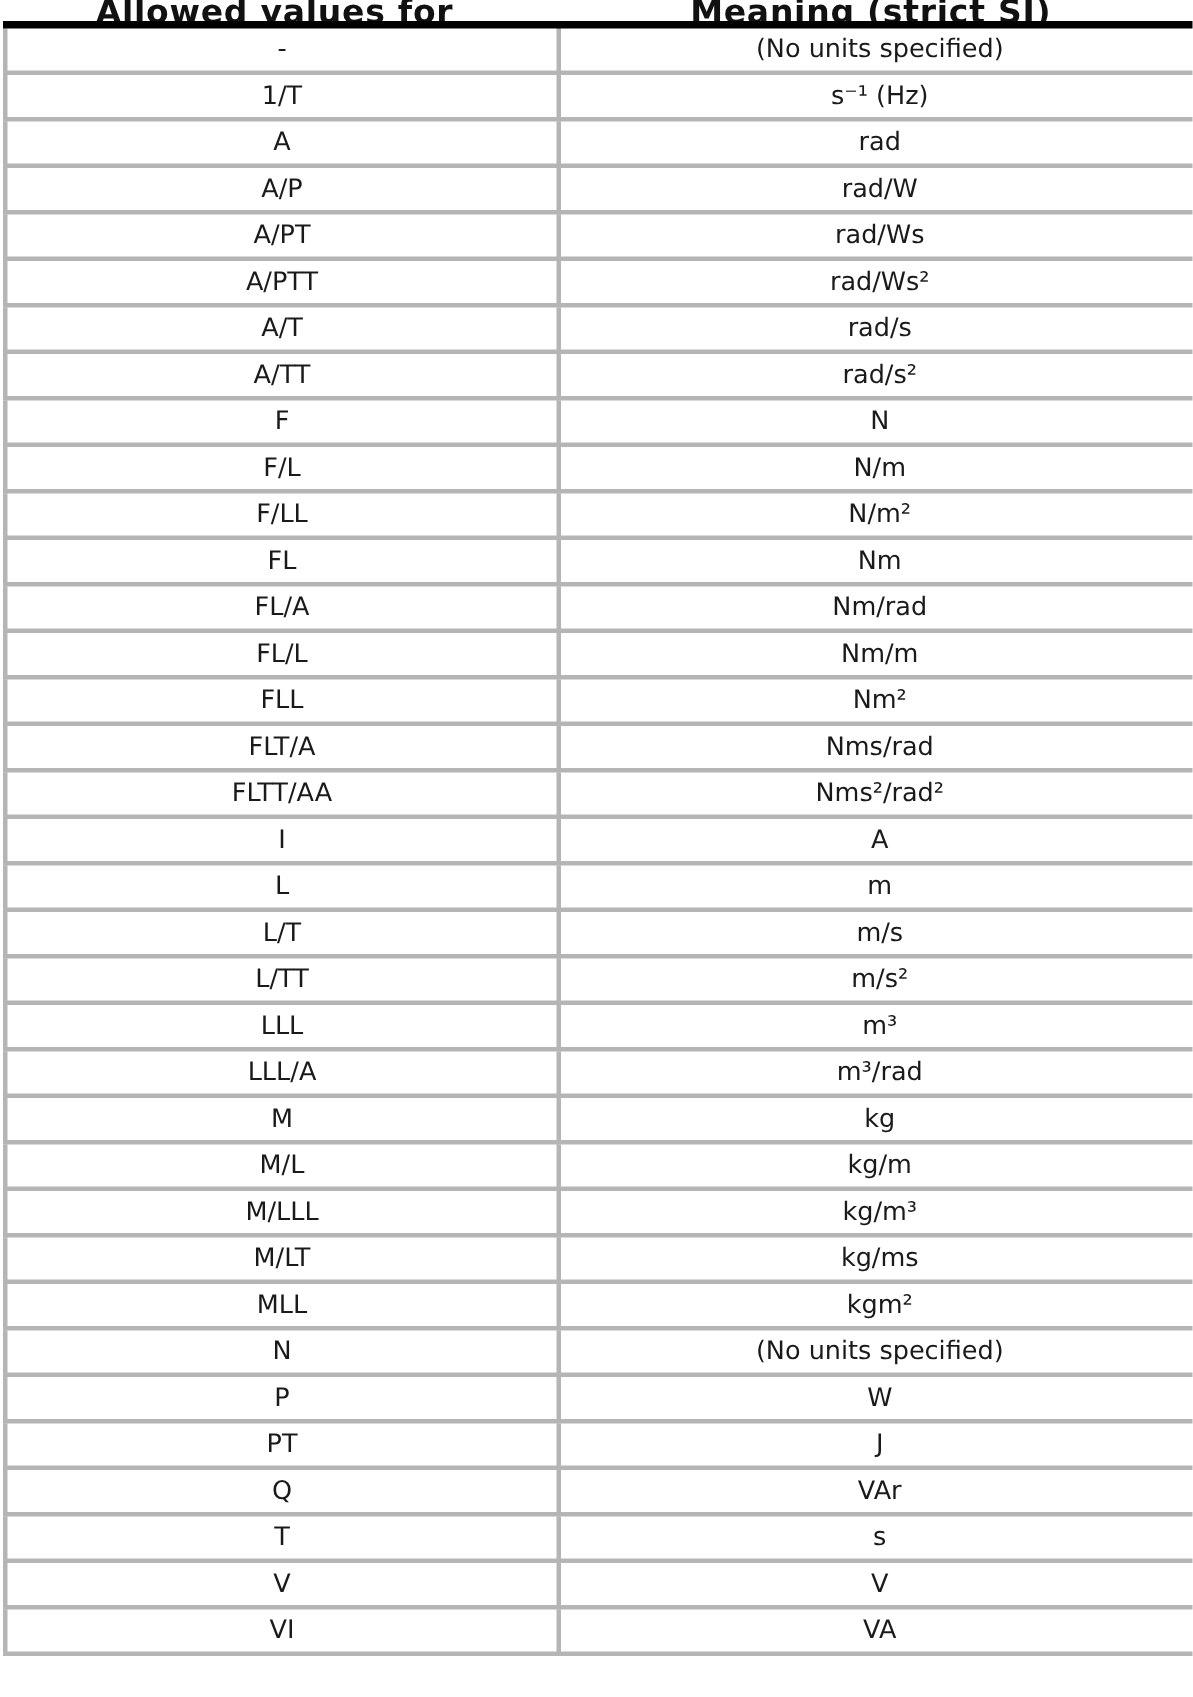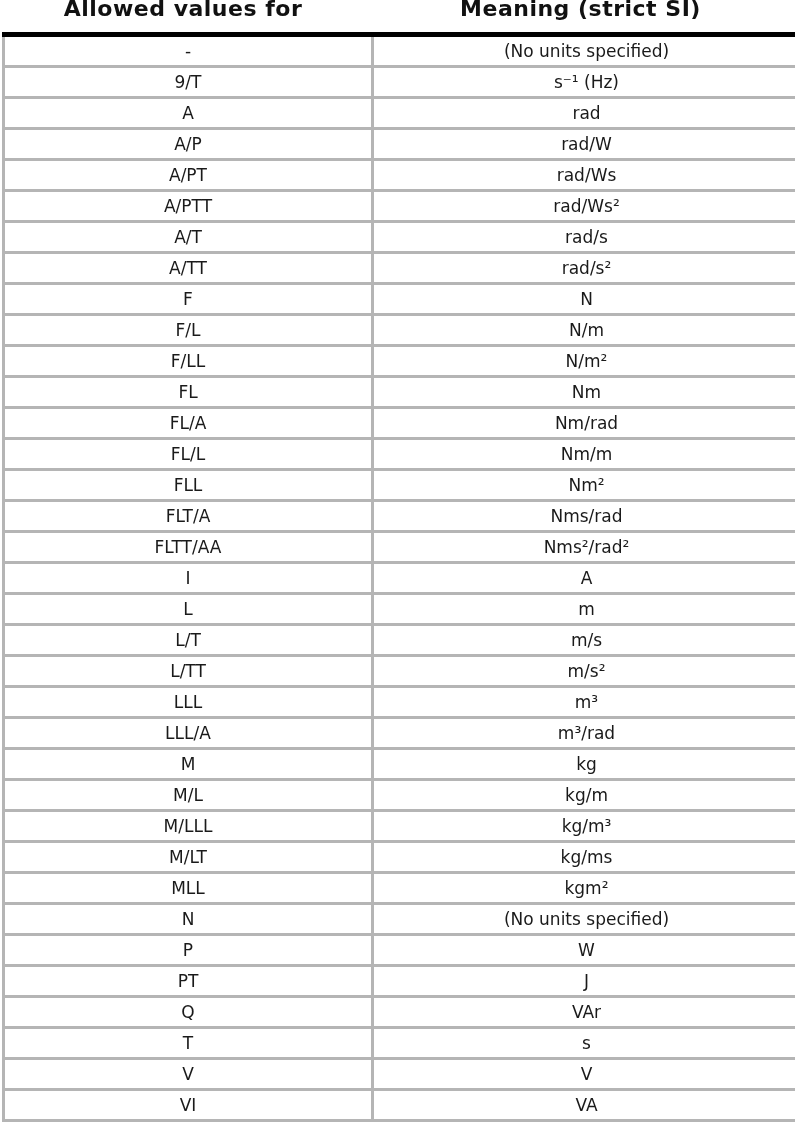--- a/index.html
+++ b/index.html
@@ -10,21 +10,21 @@
     body {
       width: 795px;
       height: 1131px;
       overflow: hidden;
       font-family: "DejaVu Sans", "Liberation Sans", sans-serif;
       color: #1a1a1a;
     }
     
     .header-row {
       display: flex;
-      height: 32px;
+      height: 14px;
       overflow: hidden;
     }
     .hcell {
       font-weight: bold;
       font-size: 22px;
       line-height: 27px;
       margin-top: -5px;
       text-align: center;
       letter-spacing: 0.5px;
       color: #111111;
@@ -65,21 +65,21 @@
   <div class="hcell right">Meaning (strict SI)</div>
 </div>
 
 <table class="units">
   <tbody id="units-tbody">
       <tr>
         <td class="col-value">-</td>
         <td class="col-meaning">(No units specified)</td>
       </tr>
       <tr>
-        <td class="col-value">9/T</td>
+        <td class="col-value">1/T</td>
         <td class="col-meaning">s⁻¹ (Hz)</td>
       </tr>
       <tr>
         <td class="col-value">A</td>
         <td class="col-meaning">rad</td>
       </tr>
       <tr>
         <td class="col-value">A/P</td>
         <td class="col-meaning">rad/W</td>
       </tr>

